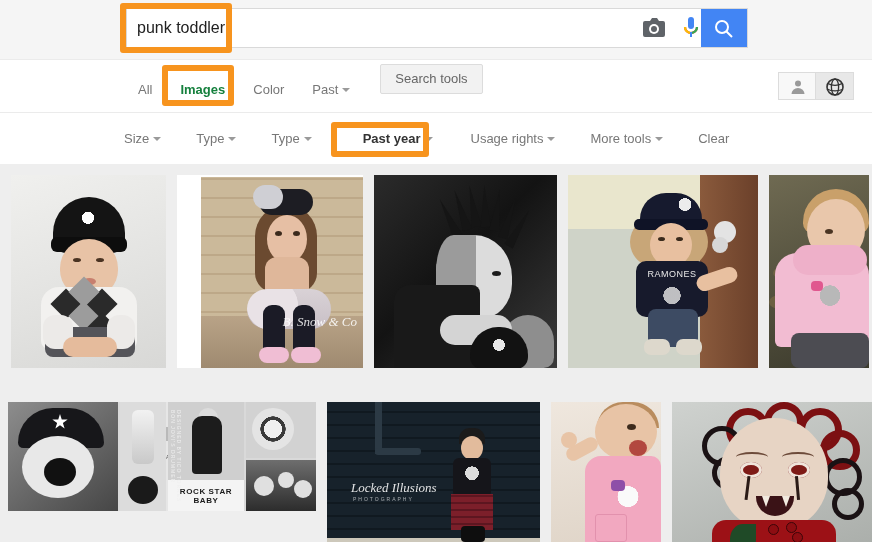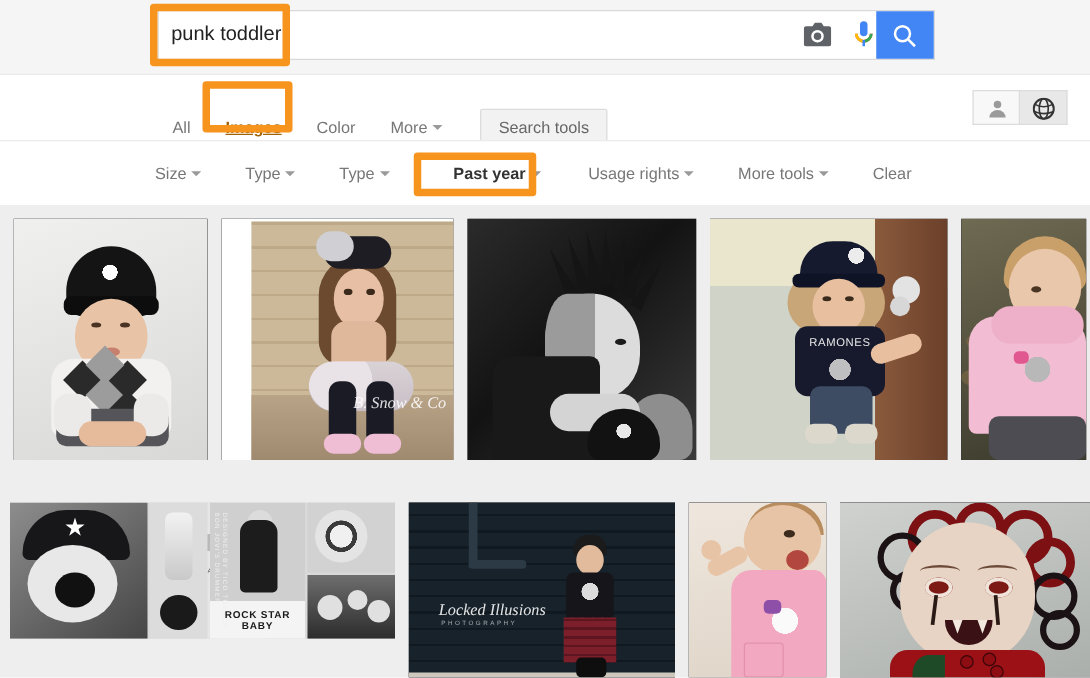--- a/index.html
+++ b/index.html
@@ -116,39 +116,38 @@
   .navbar {
     position: absolute;
     top: 60px; left: 0;
     width: 872px;
     height: 52px;
     background: #ffffff;
   }
   .tabs {
     position: absolute;
     left: 124px;
-    top: 16px;
+    top: 4px;
     height: 52px;
     display: flex;
-    align-items: center;
+    align-items: flex-start;
   }
   .tab {
     font-size: 13px;
     color: #777777;
     padding: 0 14px;
     height: 52px;
     line-height: 52px;
     cursor: pointer;
     white-space: nowrap;
     position: relative;
   }
   .tab.active {
-    color: #a16207;
+    color: #15803d;
     font-weight: bold;
-    text-decoration: underline;
   }
   .tab.active::after {
     content: "";
     position: absolute;
     left: 8px; right: 8px;
     bottom: 0;
     height: 3px;
     background: #4285F4;
   }
   .caret {
@@ -238,21 +237,21 @@
   .row {
     position: absolute;
     left: 0;
     display: flex;
   }
   #row1 { top: 11px; left: 11px; }
   #row2 { top: 238px; left: 8px; }
   .thumb {
     position: relative;
     overflow: hidden;
-    background: #000000;
+    background: #0c4a6e;
     margin-right: 11px;
     flex: none;
   }
 
   
   .ph { position: absolute; }
   .txt-wm {
     position: absolute;
     font-family: "Liberation Serif", serif;
     font-style: italic;
@@ -467,21 +466,21 @@
         </svg>
       </div>
     </div>
   </div>
 
   <div class="navbar">
     <div class="tabs">
       <div class="tab"><span>All</span></div>
       <div class="tab active"><span>Images</span></div>
       <div class="tab"><span>Color</span></div>
-      <div class="tab"><span>More</span><i class="caret"></i></div>
+      <div class="tab"><span>Past</span><i class="caret"></i></div>
       <div class="search-tools-btn">Search tools</div>
     </div>
     <div class="header-right">
       <div class="hr-btn">
         <svg width="16" height="16" viewBox="0 0 16 16" style="position:absolute;left:11px;top:6px;">
           <circle cx="8" cy="4.5" r="3" fill="#9a9a9a"></circle>
           <path d="M1.5 15 A6.5 6 0 0 1 14.5 15 Z" fill="#9a9a9a"></path>
         </svg>
       </div>
       <div class="hr-btn sel">

